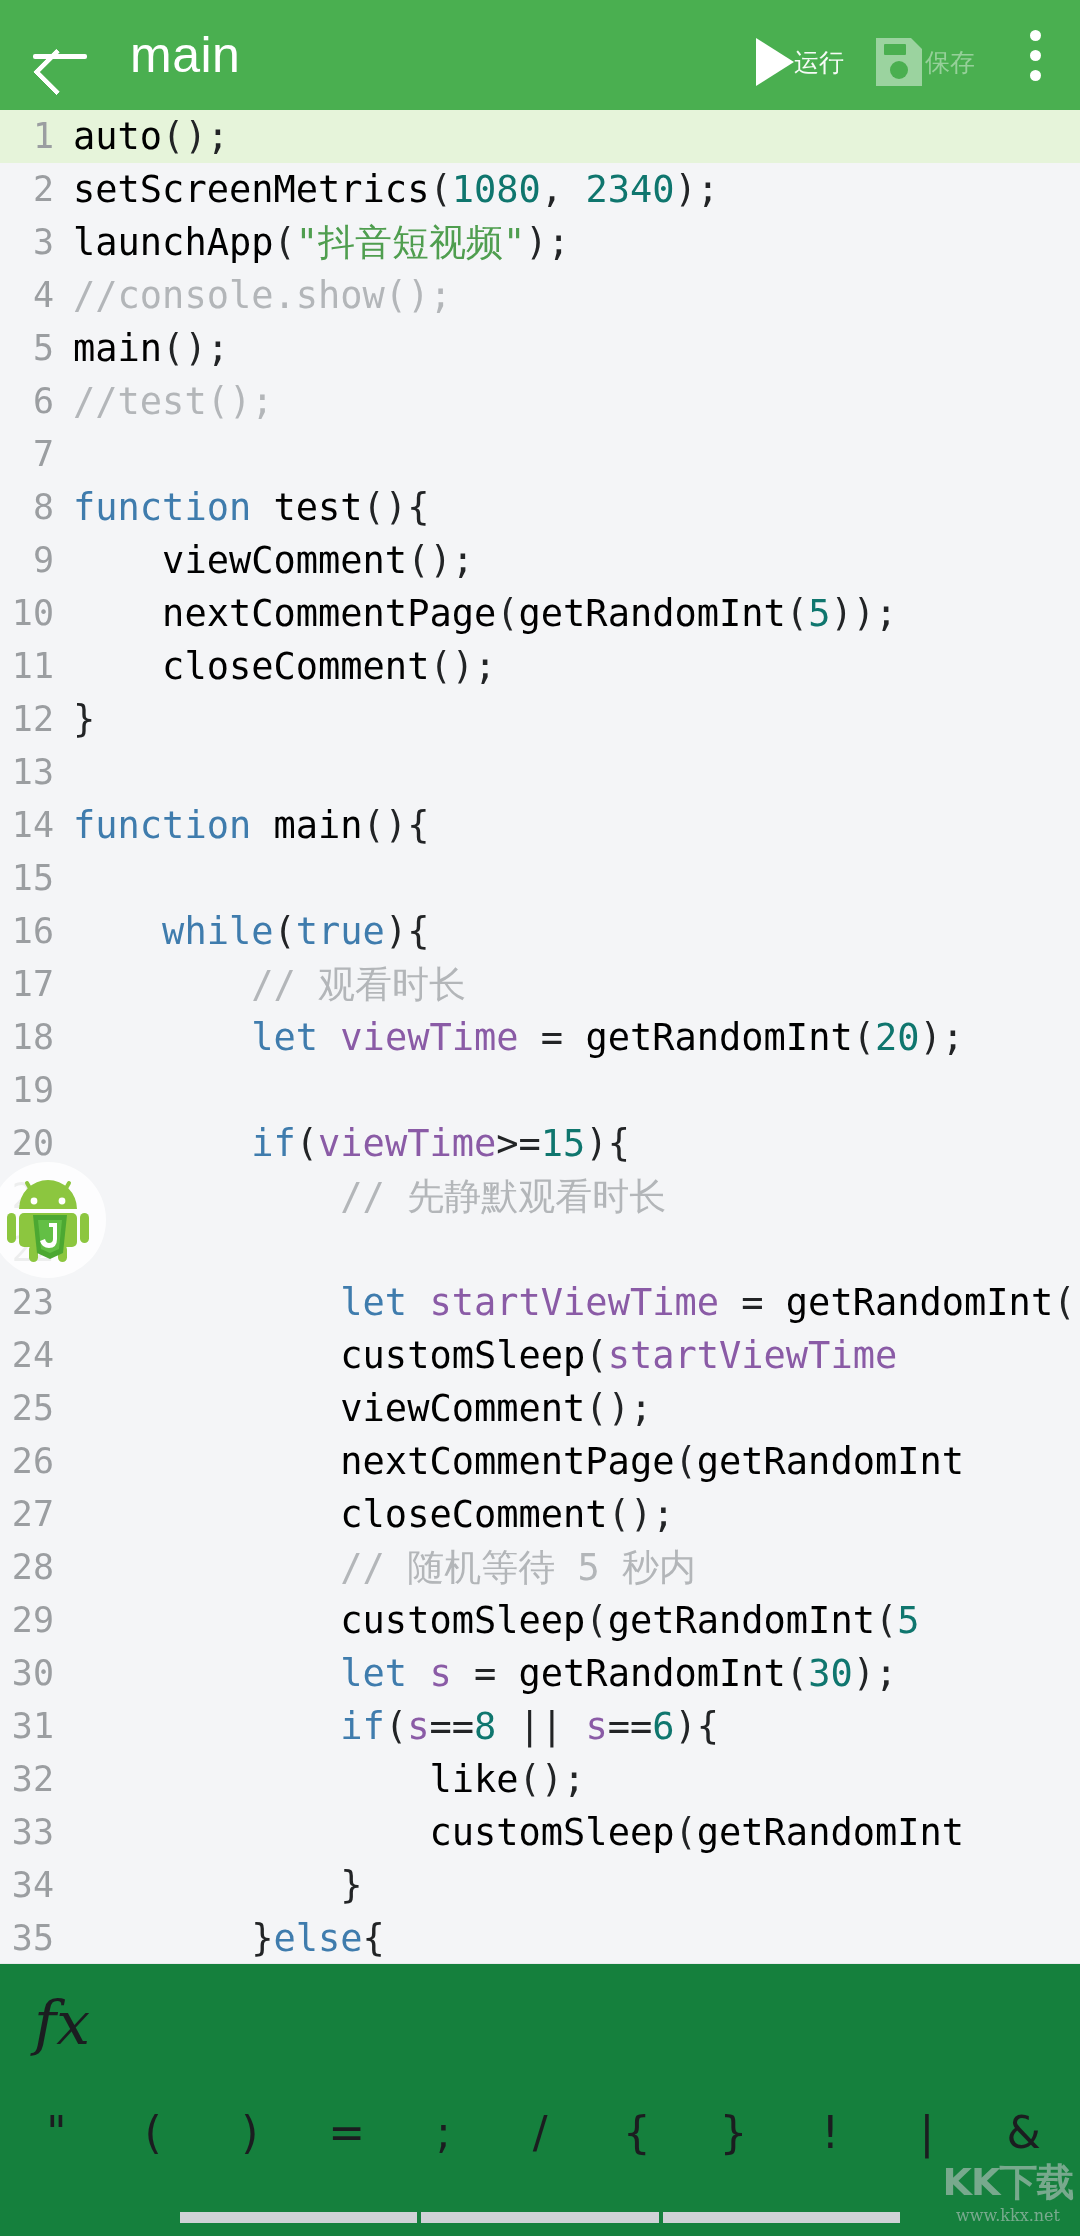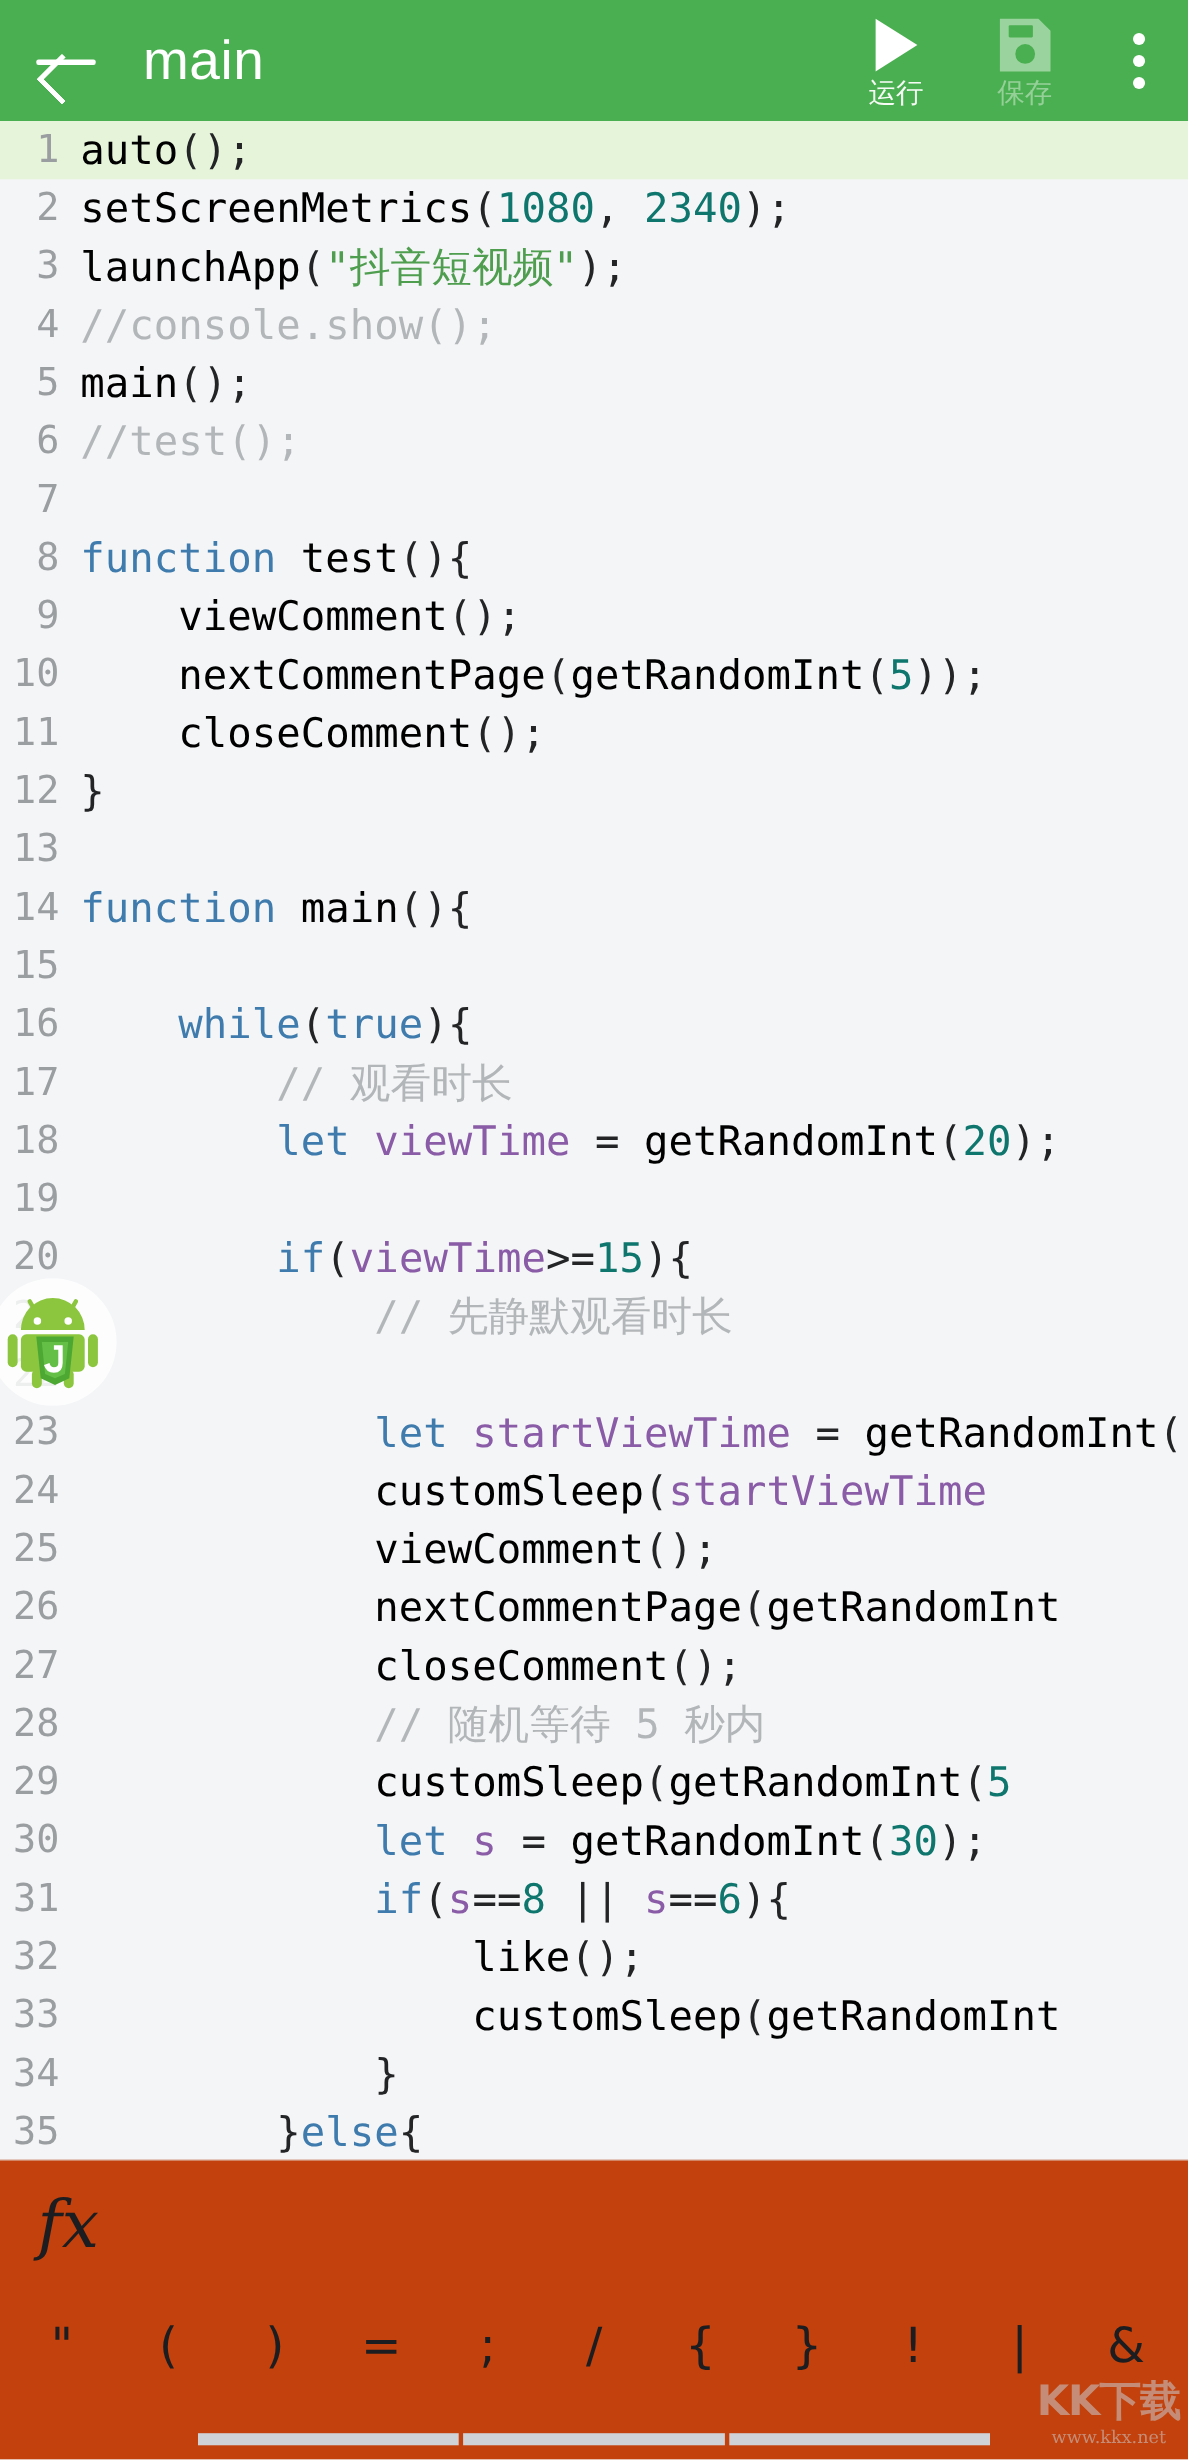--- a/index.html
+++ b/index.html
@@ -61,21 +61,21 @@
   .actions {
     margin-left: auto;
     display: flex;
     align-items: flex-start;
     height: 110px;
   }
   .action {
     width: 117px;
     height: 110px;
     display: flex;
-    flex-direction: column;
+    flex-direction: row;
     align-items: center;
     justify-content: flex-start;
     padding-top: 14px;
     position: relative;
   }
   .action .glyph {
     height: 54px;
     display: flex;
     align-items: center;
     justify-content: center;
@@ -167,21 +167,21 @@
     background: rgba(255,255,255,0.82);
     display: flex;
     align-items: center;
     justify-content: center;
   }
 
   
   .bottom {
     position: relative;
     height: 273px;
-    background: #c2410c;
+    background: #15803d;
     border-top: 1px solid #e8eaec;
   }
   .fx-row {
     height: 118px;
     display: flex;
     align-items: center;
     padding-left: 22px;
   }
   .fx {
     font-family: "DejaVu Serif", serif;

